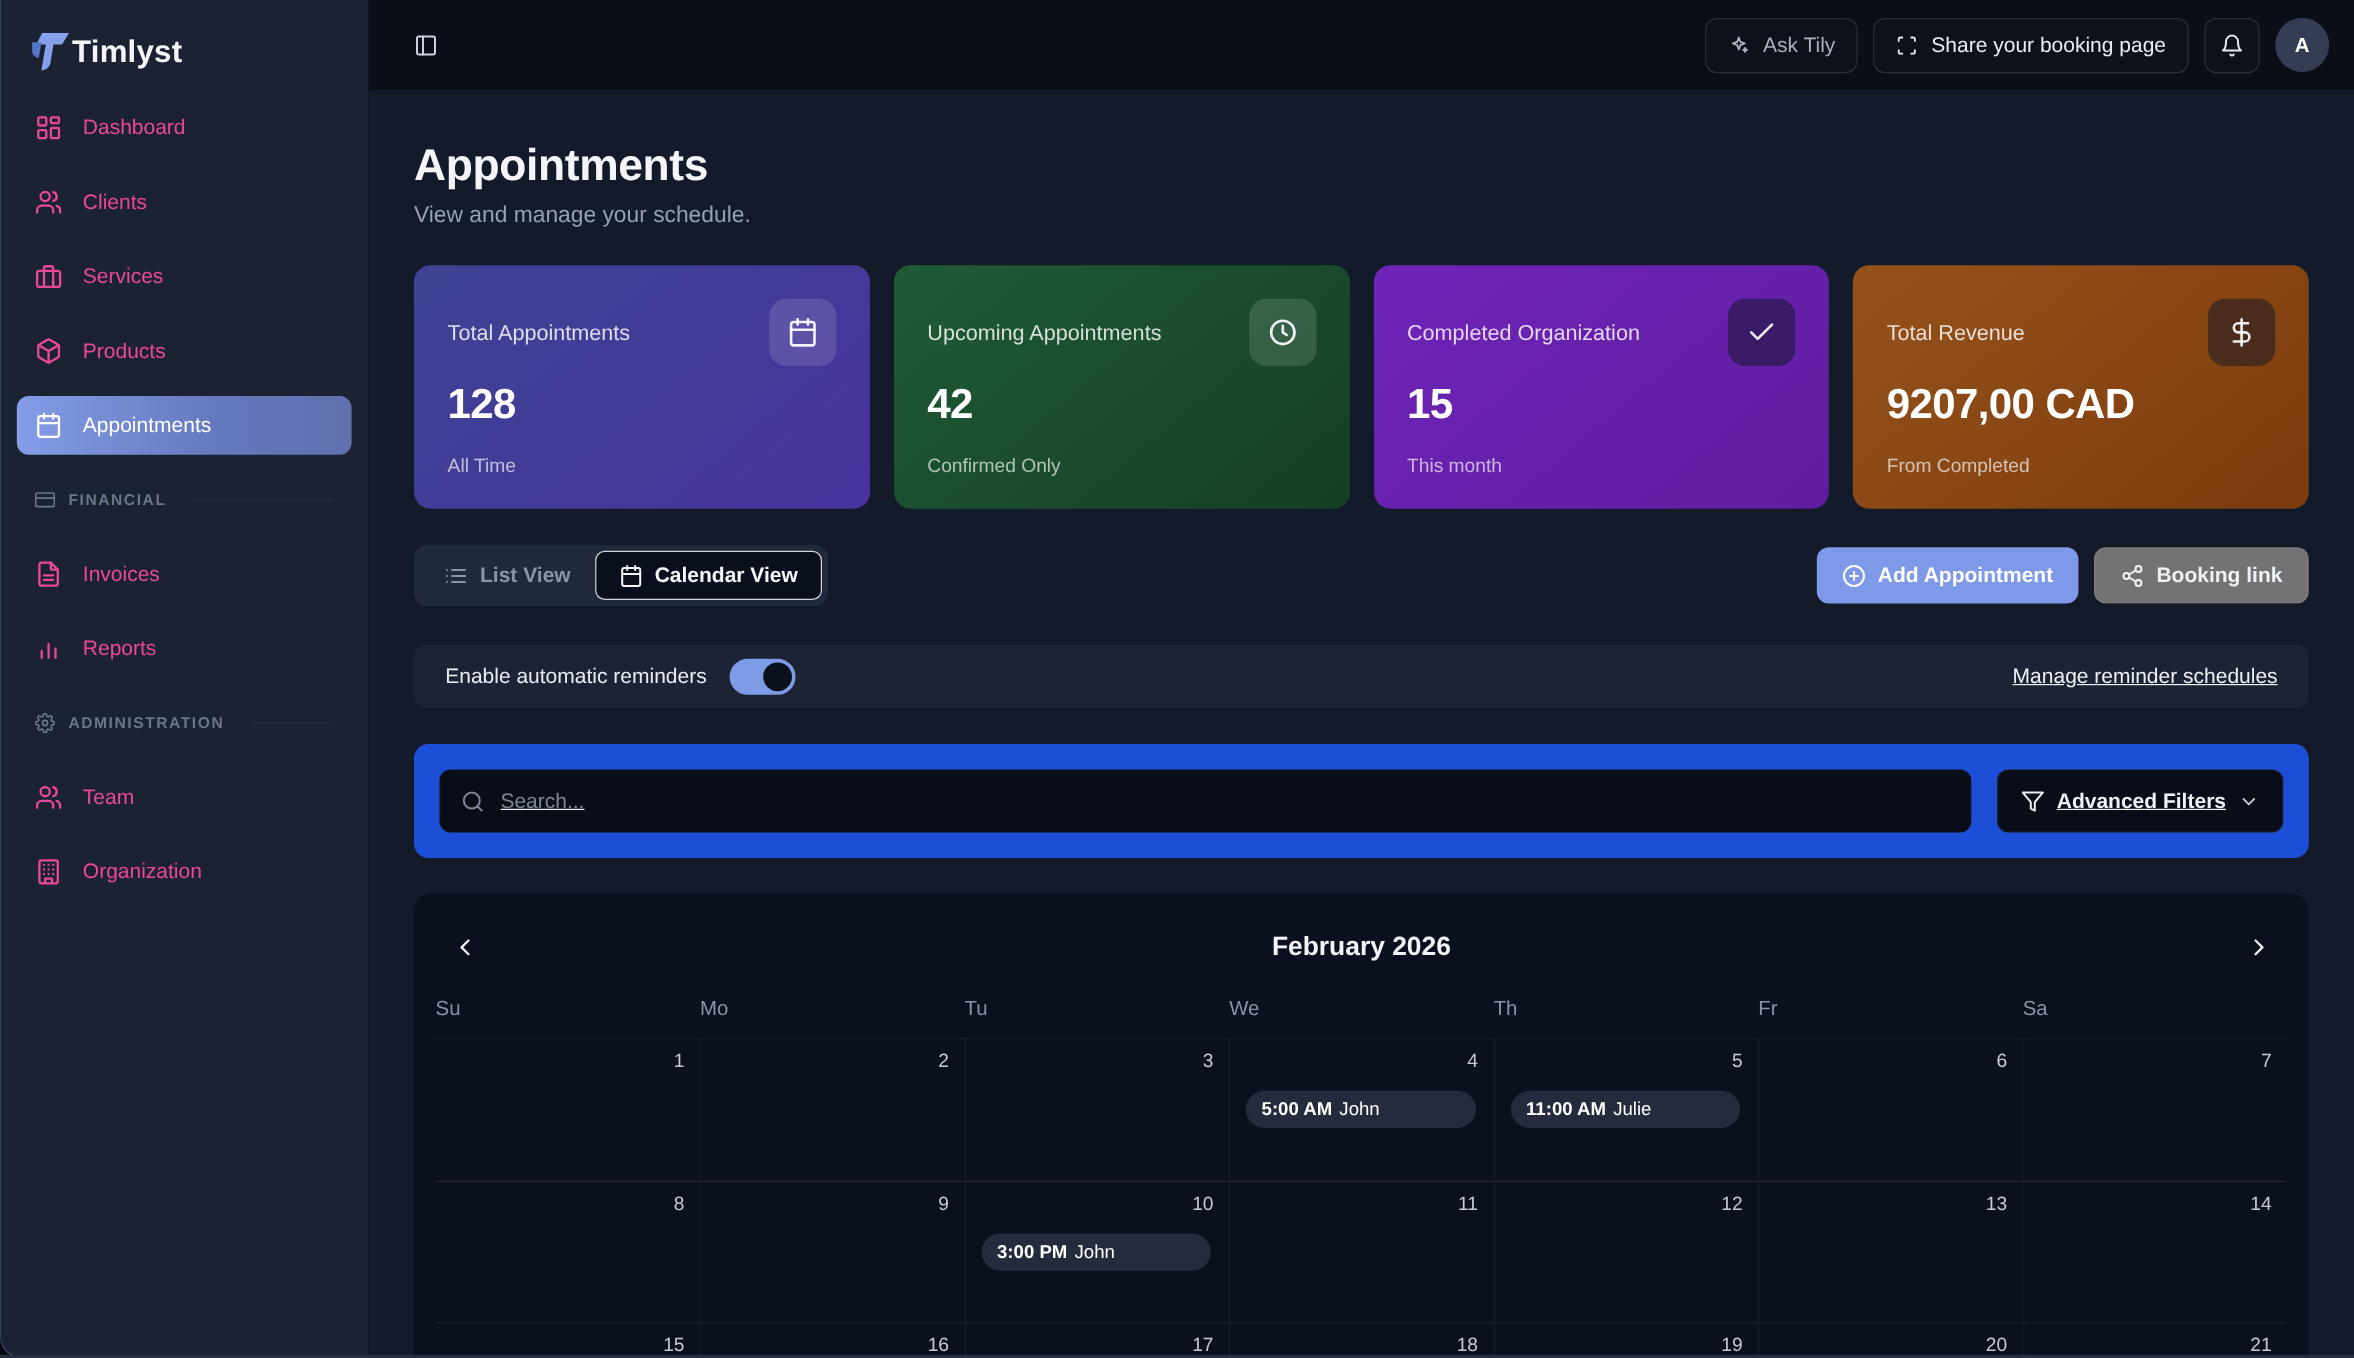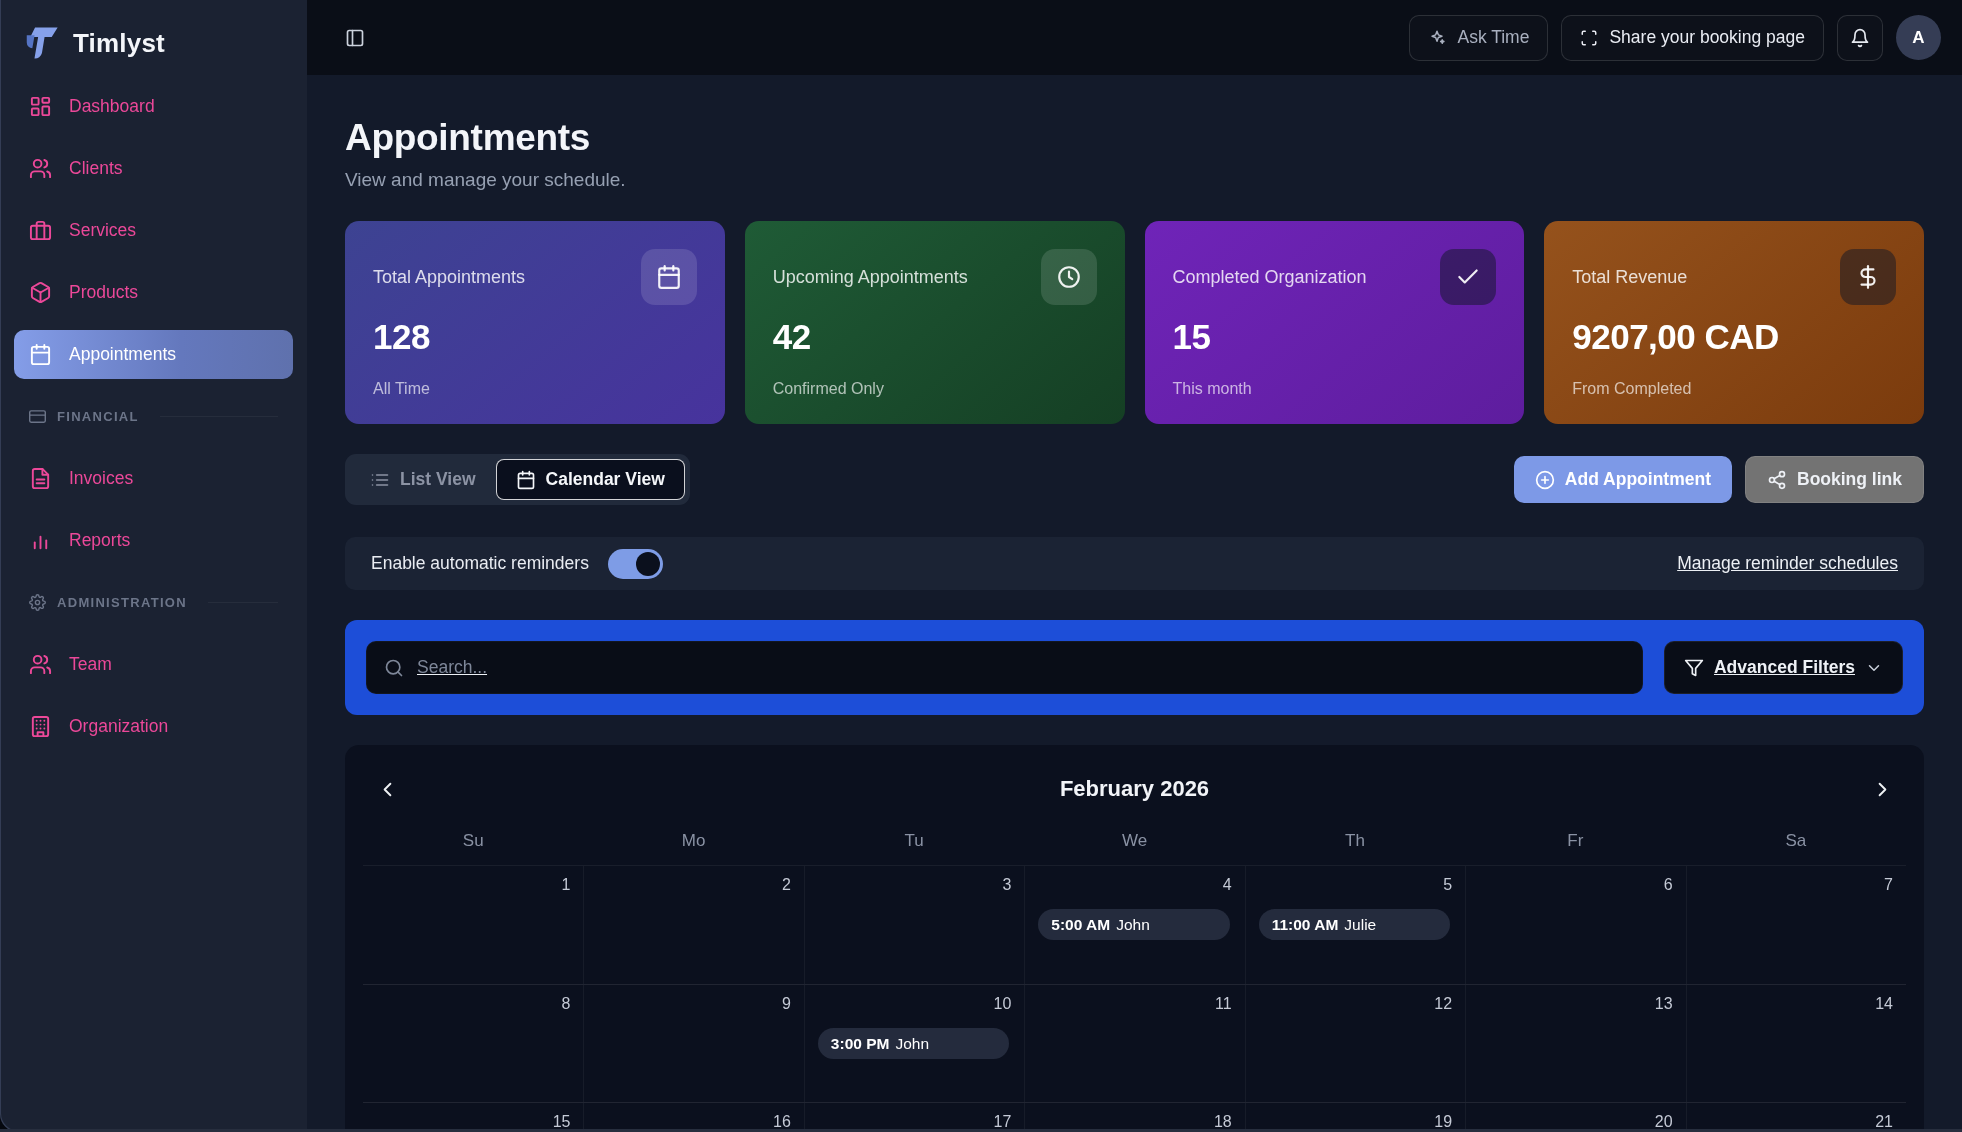--- a/index.html
+++ b/index.html
@@ -15,21 +15,21 @@
 
   
   .sidebar {
     width:307px; flex:0 0 307px; height:100%;
     background:#1b2232;
     padding:14px 14px 0;
     position:relative;
     border-bottom-left-radius:18px;
     box-shadow:inset 1px -1px 0 rgba(140,160,210,.22);
   }
-  .logo-row { display:flex; align-items:center; gap:13px; height:52px; padding:6px 8px 0; margin-bottom:16px; }
+  .logo-row { display:flex; align-items:center; gap:0; height:52px; padding:6px 8px 0; margin-bottom:16px; }
   .logo { display:inline-flex; }
   .logo svg { width:38px; height:38px; }
   .brand-name { font-size:26px; font-weight:700; color:#f4f6fa; letter-spacing:.2px; }
 
   .nav-item {
     display:flex; align-items:center; gap:17px;
     height:49px; margin-bottom:13px; padding:0 15px;
     border-radius:10px; font-size:17.5px; font-weight:500; color:#ec4899;
     cursor:pointer;
   }
@@ -132,21 +132,21 @@
   .calendar-panel { margin-top:30px; background:#0b101e; border-radius:14px; padding:18px 18px 0; }
   .cal-header { position:relative; height:50px; margin-top:2px; }
   .nav-arrow {
     position:absolute; top:4px; width:40px; height:40px;
     display:flex; align-items:center; justify-content:center;
     background:transparent; border:none; color:#eef1f4; cursor:pointer;
   }
   .nav-arrow.prev { left:4px; } .nav-arrow.next { right:4px; }
   .month { position:absolute; left:50%; top:11px; transform:translateX(-50%); font-size:22px; font-weight:700; color:#f2f4f8; }
   .weekdays { display:grid; grid-template-columns:repeat(7,1fr); margin-top:16px; padding-bottom:14px; }
-  .wd { text-align:center; font-size:17px; color:#8a92a4; }
+  .wd { text-align:left; font-size:17px; color:#8a92a4; }
   .cal-grid { border-top:1px solid rgba(255,255,255,.06); }
   .cal-row { display:grid; grid-template-columns:repeat(7,1fr); height:118px; }
   .cal-row + .cal-row { border-top:1px solid rgba(255,255,255,.09); }
   .cal-cell { padding:8px 10px 0; display:flex; flex-direction:column; cursor:pointer; }
   .cal-cell + .cal-cell { border-left:1px solid rgba(255,255,255,.05); }
   .day-num { align-self:flex-end; font-size:16px; color:#c5cad6; padding:2px 3px; }
   .event {
     margin:13px 5px 0 3px; height:31px; background:#242b3d; border-radius:16px;
     display:flex; align-items:center; padding:0 13px;
     font-size:15.5px; color:#fff; white-space:nowrap; overflow:hidden;
@@ -300,21 +300,21 @@
           </span>
       </button>
       <div class="topbar-right">
         <button class="tb-btn dim">
           <span class="icon i18">
               <svg viewBox="0 0 24 24" fill="none" stroke="currentColor" stroke-width="2" stroke-linecap="round" stroke-linejoin="round">
                 <path d="M12 3l1.8 4.8 4.8 1.8-4.8 1.8L12 16.2l-1.8-4.8L5.4 9.6l4.8-1.8z"></path>
                 <path d="M19 14.5l.6 1.6 1.6.6-1.6.6-.6 1.6-.6-1.6-1.6-.6 1.6-.6z"></path>
               </svg>
             </span>
-          <span>Ask Time</span>
+          <span>Ask Tily</span>
         </button>
         <button class="tb-btn">
           <span class="icon i18">
               <svg viewBox="0 0 24 24" fill="none" stroke="currentColor" stroke-width="2" stroke-linecap="round" stroke-linejoin="round">
                 <path d="M3 7V5a2 2 0 0 1 2-2h2"></path>
                 <path d="M17 3h2a2 2 0 0 1 2 2v2"></path>
                 <path d="M21 17v2a2 2 0 0 1-2 2h-2"></path>
                 <path d="M7 21H5a2 2 0 0 1-2-2v-2"></path>
               </svg>
             </span>

